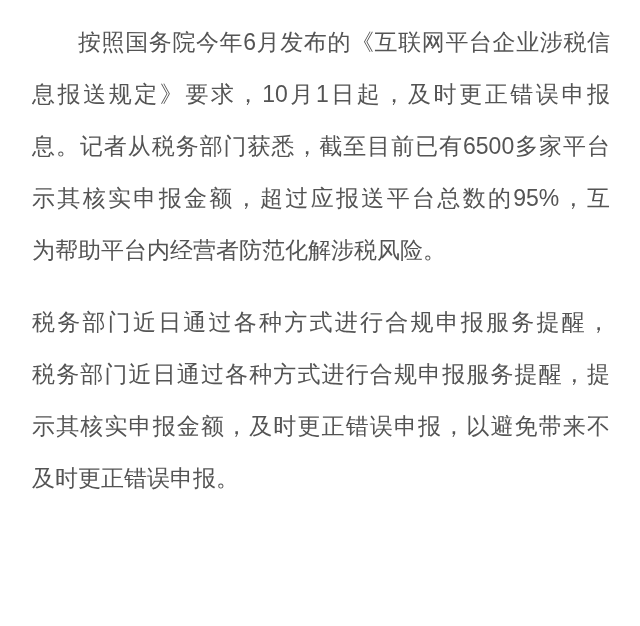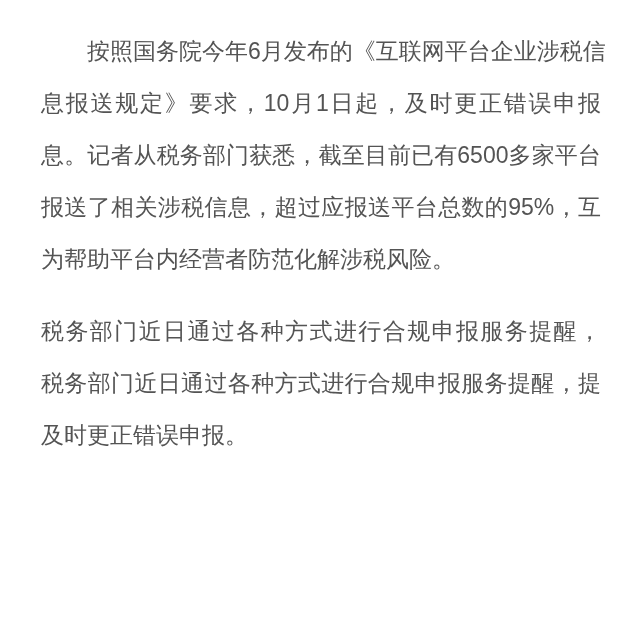--- a/index.html
+++ b/index.html
@@ -11,21 +11,21 @@
     height: 626px;
     box-sizing: border-box;
     padding: 16px 30px 0 32px;
     overflow: hidden;
     font-family: "Liberation Sans", sans-serif;
   }
   .article {
     width: 578px;
   }
   .para {
-    margin: 9px;
+    margin: 0;
   }
   .para + .para {
     margin-top: 20px;
   }
   .line {
     display: block;
     font-size: 23px;
     line-height: 52px;
     text-align: justify;
     text-align-last: justify;
@@ -41,24 +41,25 @@
 </head>
 <body>
 
 <div class="page" style="background: rgb(255, 255, 255); color: rgb(84, 84, 84);">
   <div class="article">
 
     <p class="para">
       <span class="line para-first">按照国务院今年6月发布的《互联网平台企业涉税信</span>
       <span class="line">息报送规定》要求，10月1日起，及时更正错误申报</span>
       <span class="line">息。记者从税务部门获悉，截至目前已有6500多家平台</span>
-      <span class="line">报送了相关涉税信息，超过应报送平台总数的95%，互</span>
+      <span class="line">示其核实申报金额，超过应报送平台总数的95%，互</span>
       <span class="line para-last">为帮助平台内经营者防范化解涉税风险。</span>
     </p>
 
     <p class="para">
       <span class="line">税务部门近日通过各种方式进行合规申报服务提醒，</span>
       <span class="line">税务部门近日通过各种方式进行合规申报服务提醒，提</span>
+      <span class="line">示其核实申报金额，及时更正错误申报，以避免带来不</span>
       <span class="line para-last">及时更正错误申报。</span>
     </p>
 
   </div>
 </div>
 
 </body></html>

